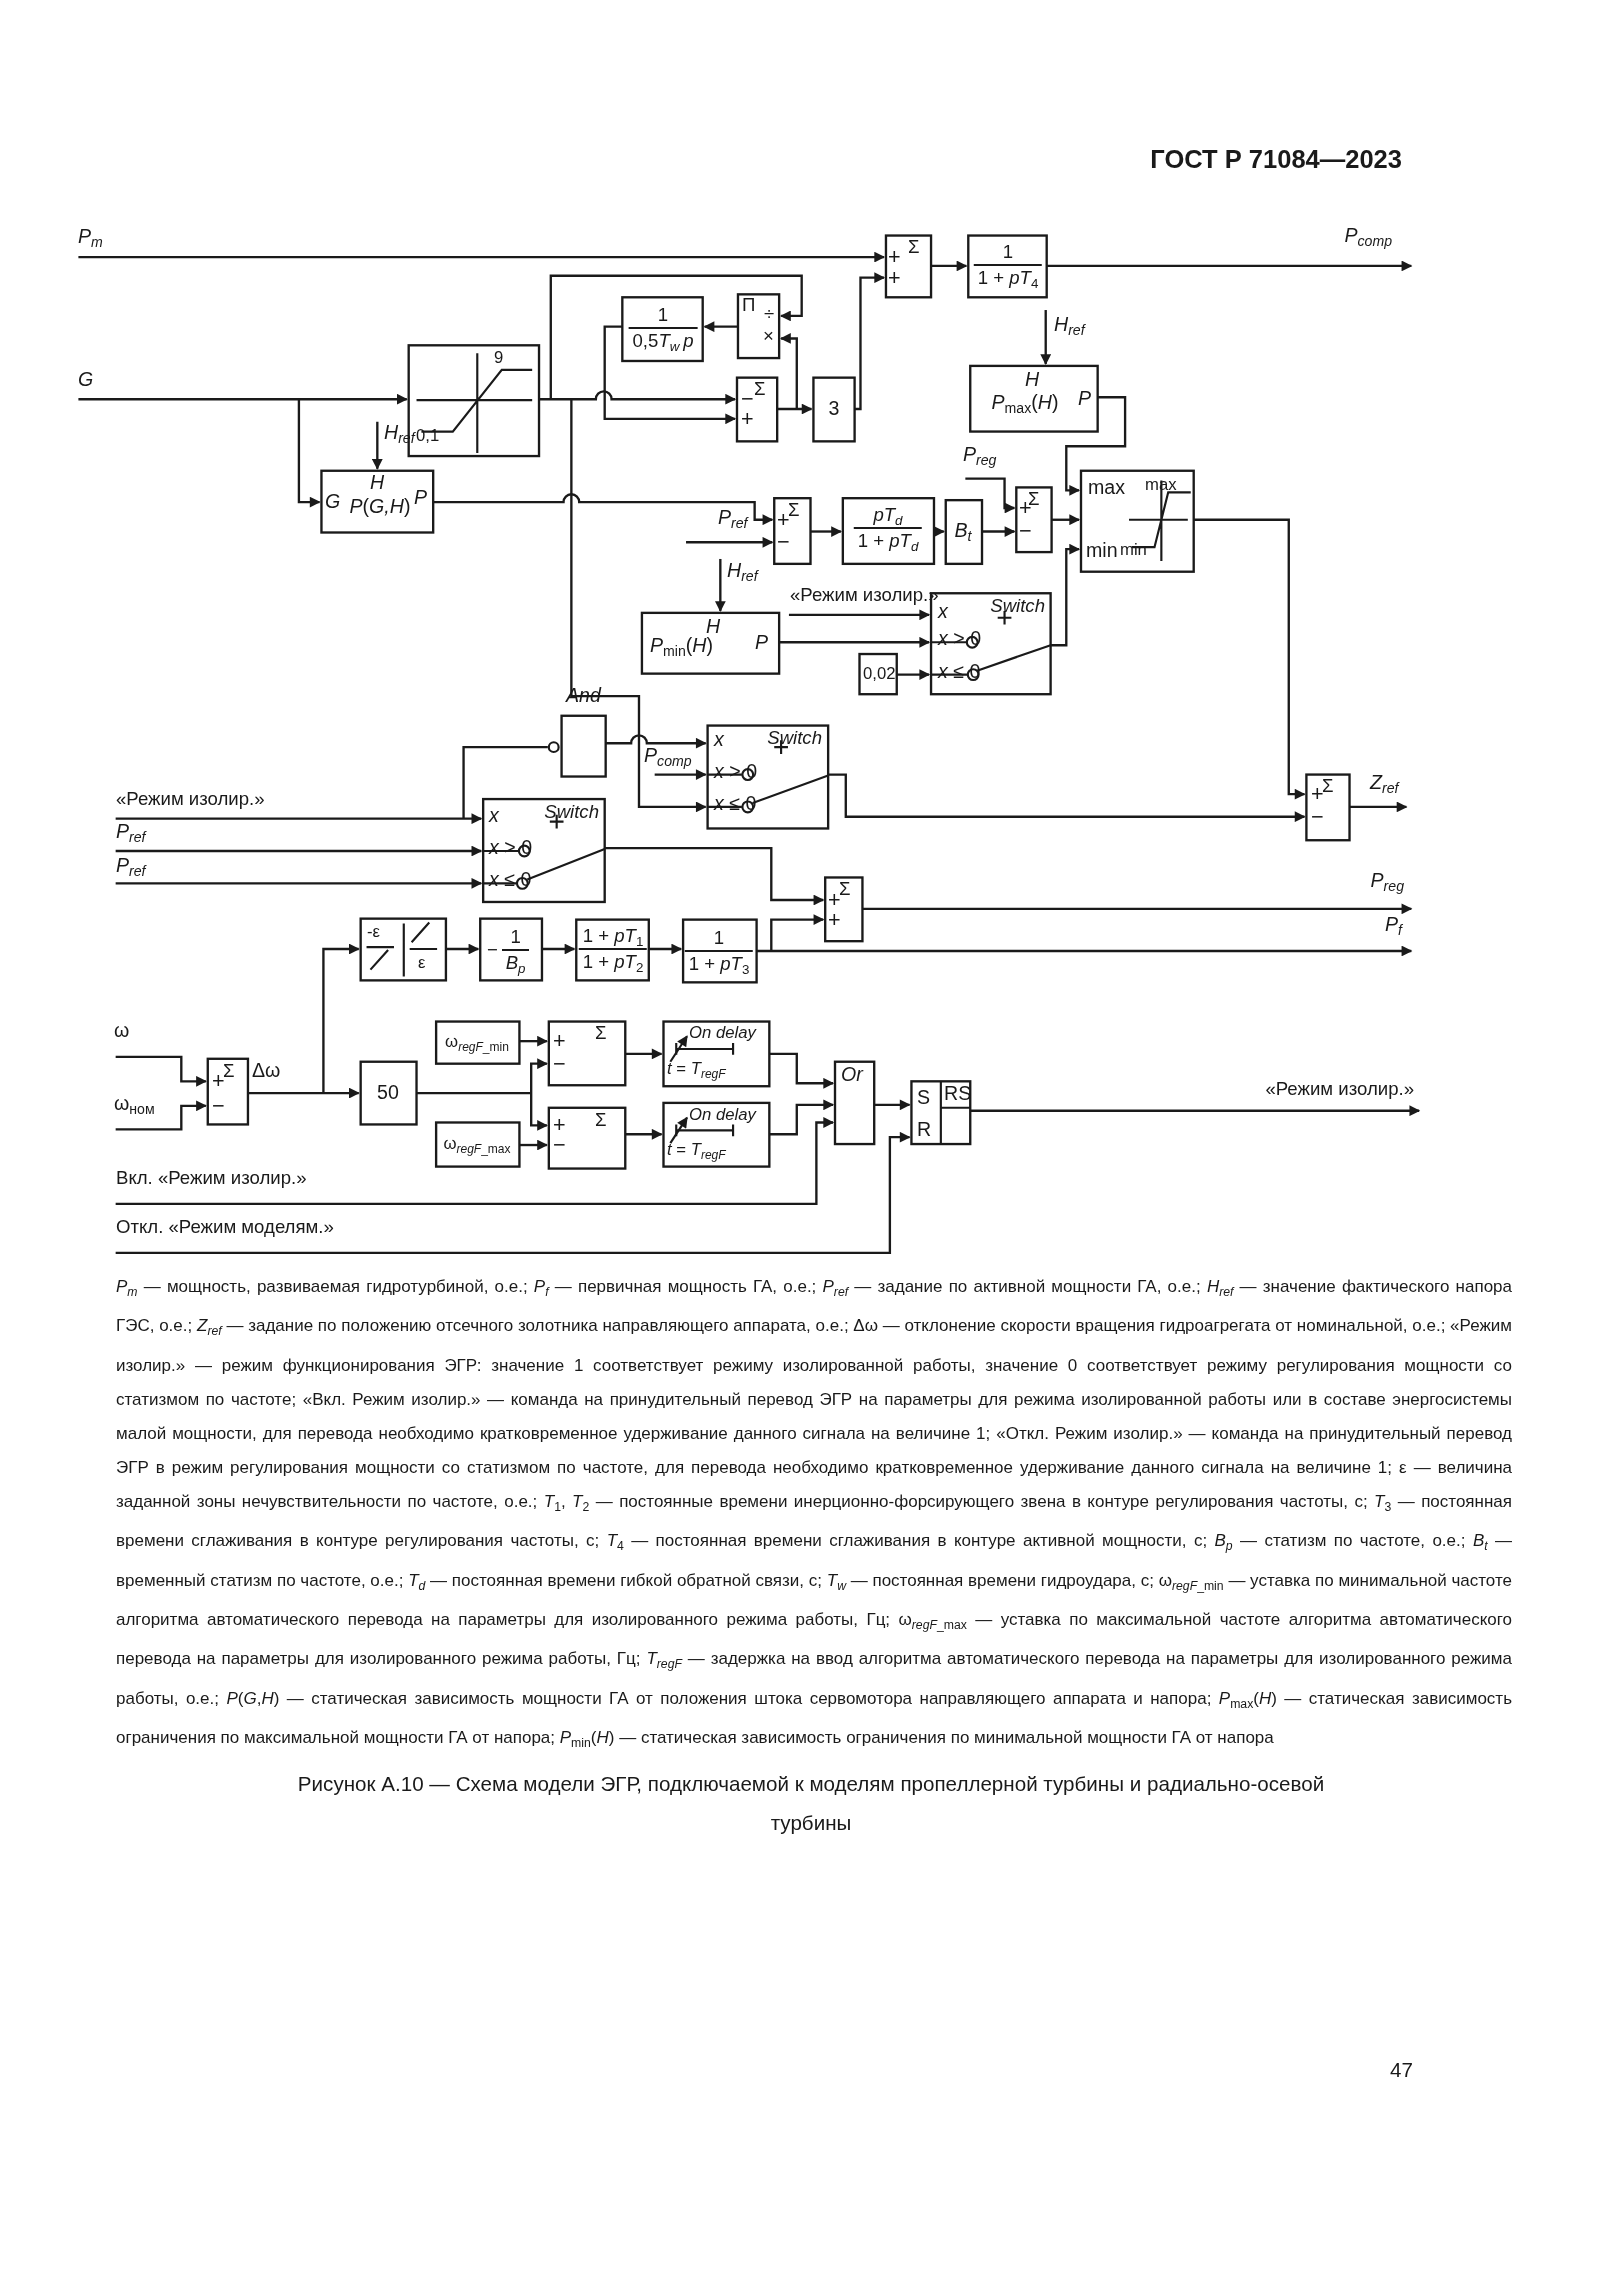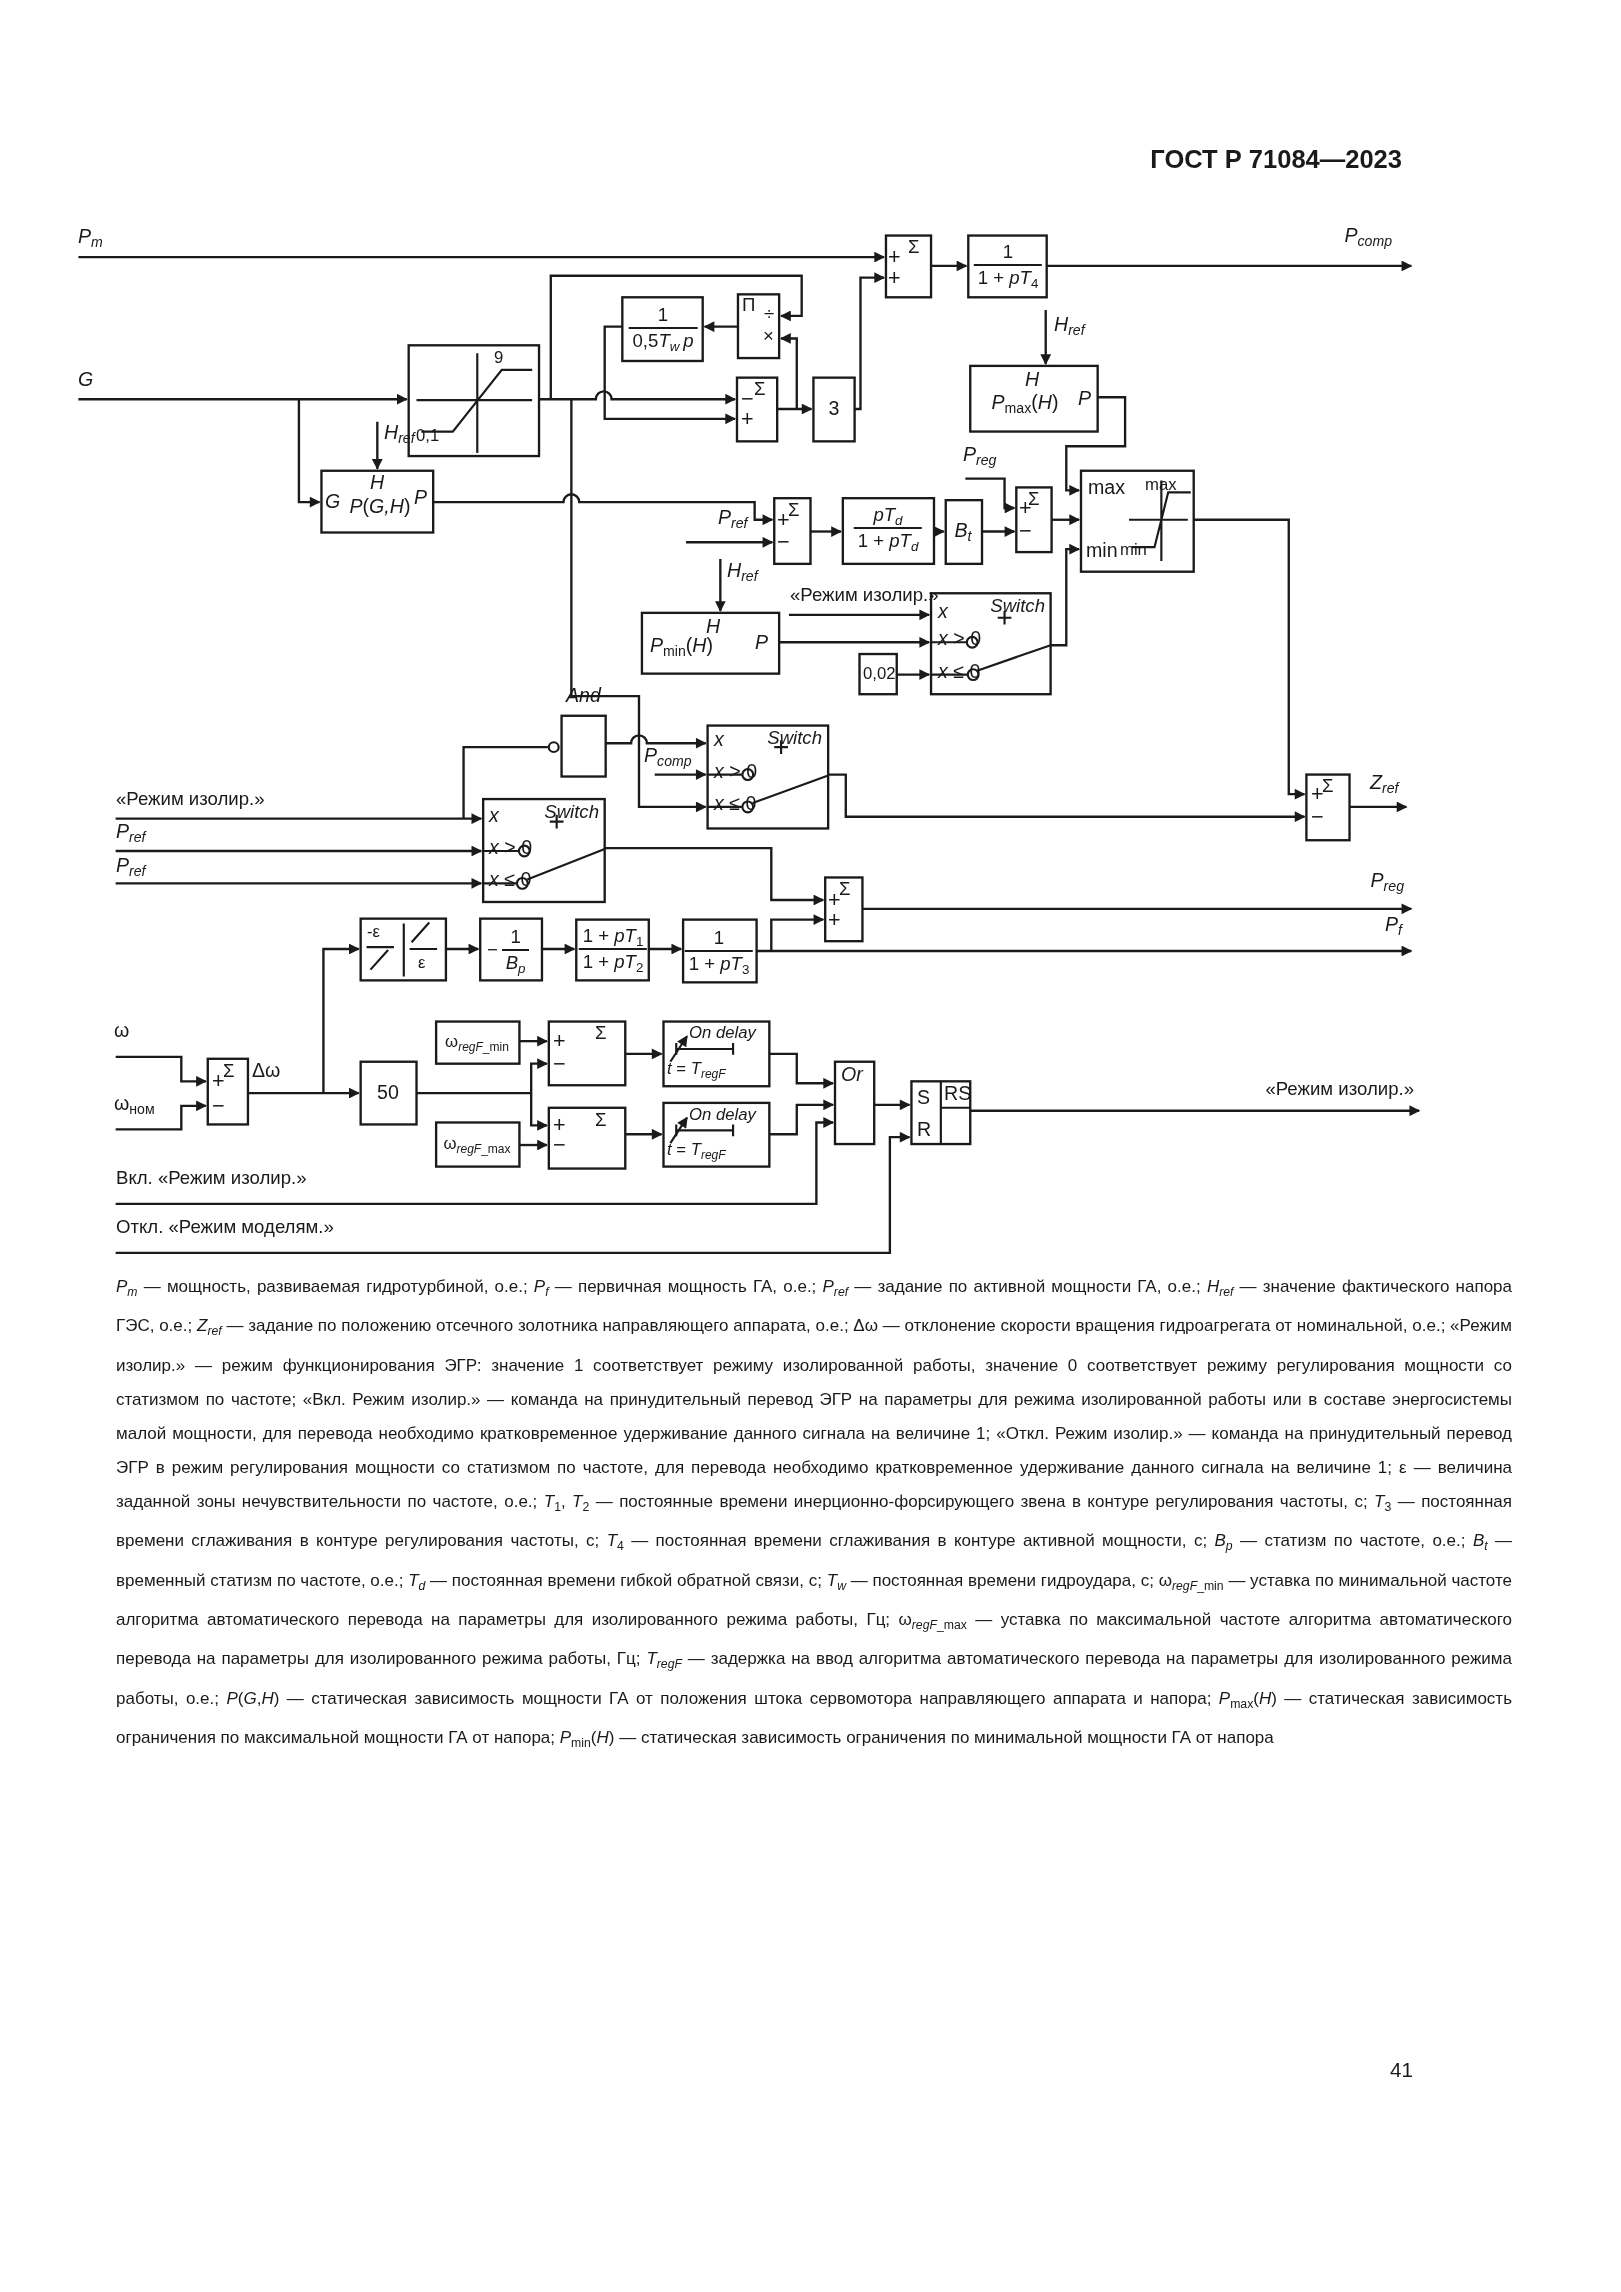--- a/index.html
+++ b/index.html
@@ -328,17 +328,18 @@
   <div class="L sg" style="left:595px;top:1024px">Σ</div>
   <div class="L sign" style="left:553px;top:1030px">+</div>
   <div class="L sign" style="left:553px;top:1053px">−</div>
 
   <div class="L sg" style="left:595px;top:1111px">Σ</div>
   <div class="L sign" style="left:553px;top:1114px">+</div>
   <div class="L sign" style="left:553px;top:1134px">−</div>
 
   <div class="desc"><i>P<sub>m</sub></i> — мощность, развиваемая гидротурбиной, о.е.; <i>P<sub>f</sub></i> — первичная мощность ГА, о.е.; <i>P<sub>ref</sub></i> — задание по активной мощности ГА, о.е.; <i>H<sub>ref</sub></i> — значение фактического напора ГЭС, о.е.; <i>Z<sub>ref</sub></i> — задание по положению отсечного золотника направляющего аппарата, о.е.; Δω — отклонение скорости вращения гидроагрегата от номинальной, о.е.; «Режим изолир.» — режим функционирования ЭГР: значение 1 соответствует режиму изолированной работы, значение 0 соответствует режиму регулирования мощности со статизмом по частоте; «Вкл. Режим изолир.» — команда на принудительный перевод ЭГР на параметры для режима изолированной работы или в составе энергосистемы малой мощности, для перевода необходимо кратковременное удерживание данного сигнала на величине 1; «Откл. Режим изолир.» — команда на принудительный перевод ЭГР в режим регулирования мощности со статизмом по частоте, для перевода необходимо кратковременное удерживание данного сигнала на величине 1; ε — величина заданной зоны нечувствительности по частоте, о.е.; <i>T</i><sub>1</sub>, <i>T</i><sub>2</sub> — постоянные времени инерционно-форсирующего звена в контуре регулирования частоты, с; <i>T</i><sub>3</sub> — постоянная времени сглаживания в контуре регулирования частоты, с; <i>T</i><sub>4</sub> — постоянная времени сглаживания в контуре активной мощности, с; <i>B<sub>p</sub></i> — статизм по частоте, о.е.; <i>B<sub>t</sub></i> — временный статизм по частоте, о.е.; <i>T<sub>d</sub></i> — постоянная времени гибкой обратной связи, с; <i>T<sub>w</sub></i> — постоянная времени гидроудара, с; ω<sub><i>regF</i>_min</sub> — уставка по минимальной частоте алгоритма автоматического перевода на параметры для изолированного режима работы, Гц; ω<sub><i>regF</i>_max</sub> — уставка по максимальной частоте алгоритма автоматического перевода на параметры для изолированного режима работы, Гц; <i>T<sub>regF</sub></i> — задержка на ввод алгоритма автоматического перевода на параметры для изолированного режима работы, о.е.; <i>P</i>(<i>G</i>,<i>H</i>) — статическая зависимость мощности ГА от положения штока сервомотора направляющего аппарата и напора; <i>P</i><sub>max</sub>(<i>H</i>) — статическая зависимость ограничения по максимальной мощности ГА от напора; <i>P</i><sub>min</sub>(<i>H</i>) — статическая зависимость ограничения по минимальной мощности ГА от напора</div>
 
-
-  <div class="pageno">41</div>
+  <div class="cap">Рисунок А.10 — Схема модели ЭГР, подключаемой к моделям пропеллерной турбины и радиально-осевой турбины</div>
+
+  <div class="pageno">47</div>
 
 </div>
 
 
 </body></html>

